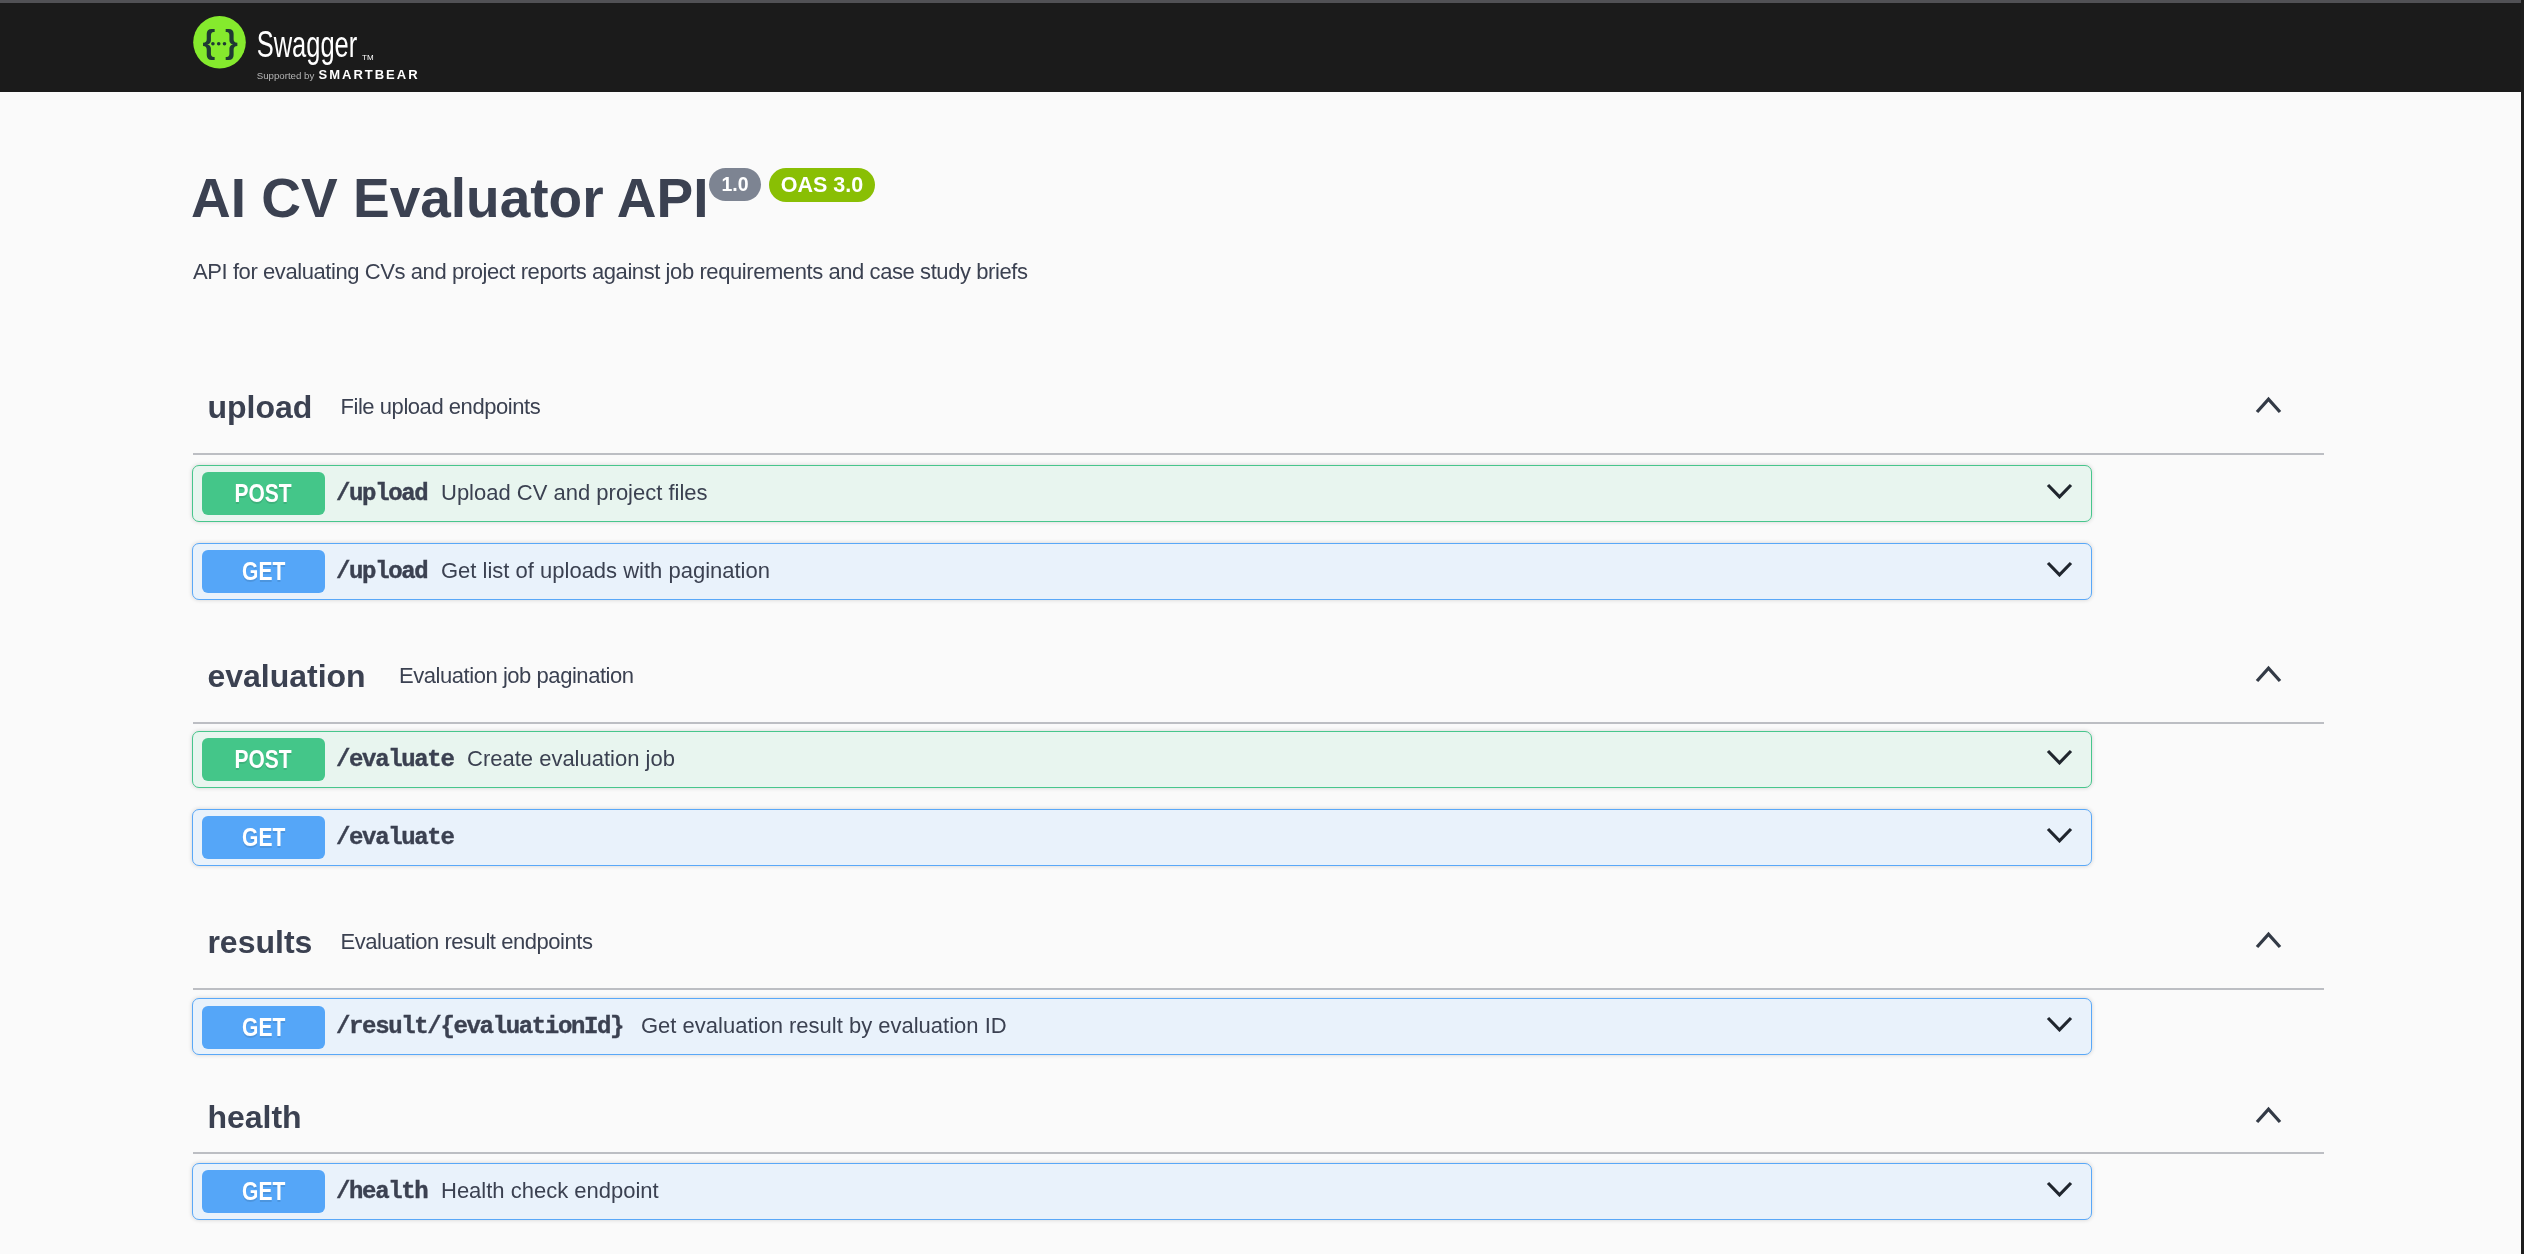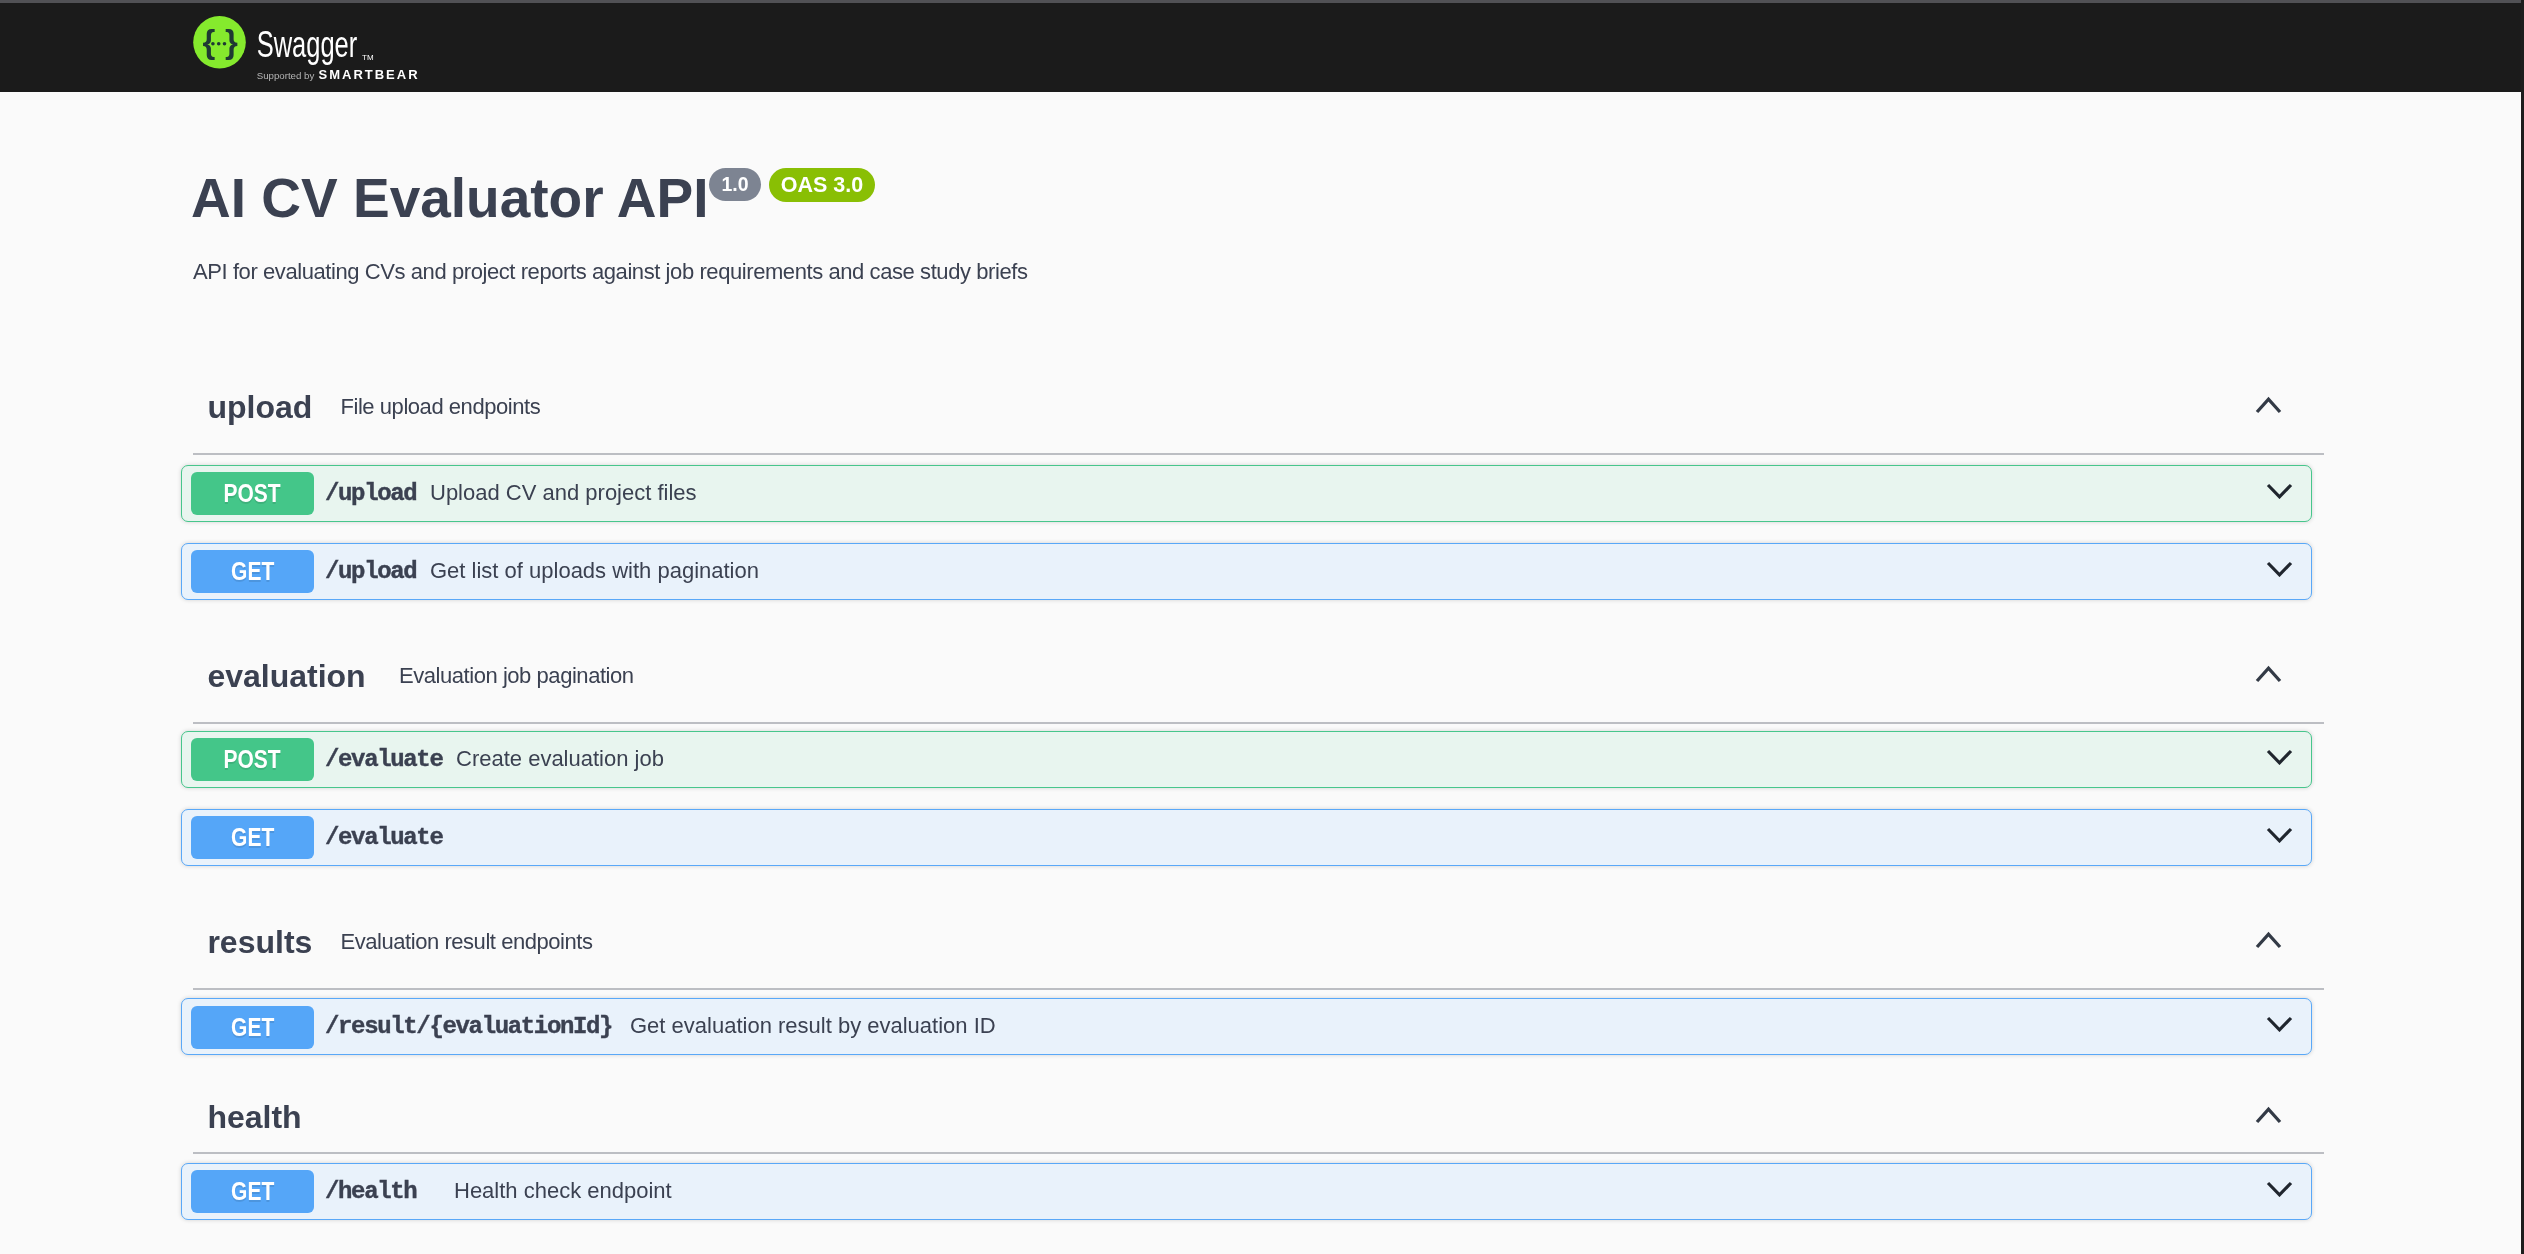--- a/index.html
+++ b/index.html
@@ -17,21 +17,21 @@
   #desc { left:193px; top:257.5px; font-size:22px; color:#3b4151; line-height:27px; letter-spacing:-0.42px; }
 
   
   .sechead { left:193px; width:2130px; }
   .sechead .t { position:absolute; left:14.4px; top:0; font-size:32px; font-weight:bold; color:#3b4151; line-height:44px;}
   .sechead .s { position:absolute; top:9px; font-size:22px; color:#3b4151; line-height:26px; letter-spacing:-0.45px; }
   .divider { left:193px; width:2131px; height:1.5px; background:rgba(59,65,81,.32); }
   .chev { position:absolute; }
 
   
-  .opblock { left:181px; width:2131px; height:57px; border-radius:7px; box-shadow:0 0 4px rgba(0,0,0,.17); }
+  .opblock { left:192px; width:1900px; height:57px; border-radius:7px; box-shadow:0 0 4px rgba(0,0,0,.17); }
   .opblock.post { background:#e8f5ef; border:1.5px solid #47c68c; }
   .opblock.get  { background:#e9f2fb; border:1.5px solid #59a8f8;padding-left:24px; }
   .opblock .btn { position:absolute; left:9px; top:6.5px; width:123px; height:43px; border-radius:6px; color:#fff; font-weight:bold; font-size:25px; text-align:center; line-height:43px; text-shadow:0 2px 0 rgba(0,0,0,.1); }
   .opblock.post .btn { background:#44c689; }
   .opblock.get .btn { background:#55a6f8; }
   .opblock .btn span { display:inline-block; transform:scaleX(0.84); transform-origin:center; }
   .opblock .path { position:absolute; left:143px; top:1.2px; height:54px; line-height:54px; font-family:"Liberation Mono", monospace; font-weight:bold; font-size:24px; letter-spacing:-1.35px; color:#3b4151; -webkit-text-stroke:0.4px #3b4151; }
   .opblock .desc { position:absolute; top:0; height:54px; line-height:54px; font-size:22px; color:#3b4151; }
 </style>
 </head>
@@ -131,17 +131,17 @@
   <span class="t">health</span>
   <svg class="chev" style="right:41px; top:11px;" width="27" height="18" viewBox="0 0 27 18">
       <path d="M2 16 L13.5 3.2 L25 16" fill="none" stroke="#333a46" stroke-width="3.3"></path>
     </svg>
 </div>
 <div class="abs divider" style="top:1152px;"></div>
 
 <div class="abs opblock get" style="top:1162.5px;">
   <div class="btn"><span>GET</span></div>
   <div class="path">/health</div>
-  <div class="desc" style="left:248px;margin-left:24px;">Health check endpoint</div>
+  <div class="desc" style="left:248px;">Health check endpoint</div>
   <svg class="chev" style="right:18px; top:17px;" width="27" height="16" viewBox="0 0 27 16">
       <path d="M2 2 L13.5 13.8 L25 2" fill="none" stroke="#20262e" stroke-width="3.2"></path>
     </svg>
 </div>
 
 </body></html>

